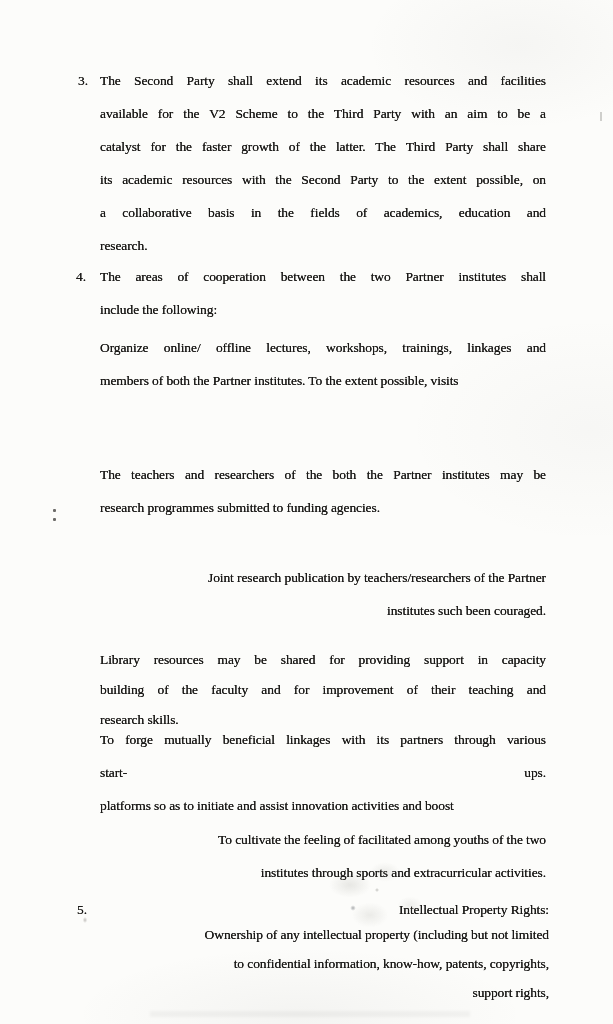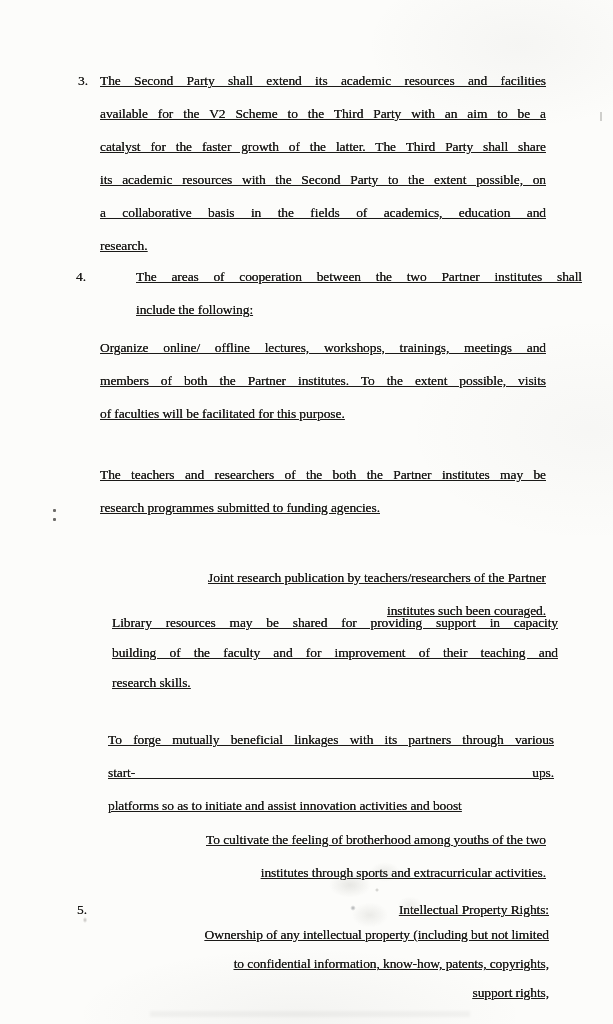--- a/index.html
+++ b/index.html
@@ -34,36 +34,36 @@
   .num{
     position:absolute;
     line-height:33px;
     white-space:nowrap;
   }
   .num-i3{top:64px;left:78px;}
   .num-i4-intro{top:260px;left:76px;}
   .num-i5-heading{top:893px;left:77px;}
   .block{
     position:absolute;
-    left:100px;width:446px;text-decoration:underline;
+    left:100px;width:446px;
   }
   .block .line{
     line-height:33px;
     height:33px;
     overflow:hidden;
     text-align:right;
   }
   .b-i3{top:64px;}
-  .b-i4-intro{top:260px;margin-left:36px;}
+  .b-i4-intro{top:260px;}
   .b-i4-a{top:331px;}
   .b-i4-b{top:458px;}
   .b-i4-c{top:561px;}
-  .b-i4-d{top:608px;margin-left:12px;}
+  .b-i4-d{top:645px;}
   .b-i4-d .line{line-height:30px;height:30px;}
-  .b-i4-e{top:723px;margin-left:8px;}
+  .b-i4-e{top:723px;}
   .b-i4-f{top:823px;}
   .b-i5-heading{top:893px;left:103px;}
   .b-i5-body{top:920px;left:103px;}
   .b-i5-body .line{line-height:29px;height:29px;}
   .b-i5-body .line:first-child{padding-left:2px;}
   
   .j .line{text-align:justify;text-align-last:justify;}
   .j .line:last-child{text-align-last:left;}
   
   .artifact{position:absolute;pointer-events:none;}
@@ -110,44 +110,43 @@
         <div class="line">its academic resources with the Second Party to the extent possible, on</div>
         <div class="line">a collaborative basis in the fields of academics, education and</div>
         <div class="line">research.</div>
       </div>
       <span class="num num-i4-intro">4.</span>
       <div class="block b-i4-intro j">
         <div class="line">The areas of cooperation between the two Partner institutes shall</div>
         <div class="line">include the following:</div>
       </div>
       <div class="block b-i4-a j">
-        <div class="line">Organize online/ offline lectures, workshops, trainings, meetings and</div>
+        <div class="line">Organize online/ offline lectures, workshops, trainings, linkages and</div>
         <div class="line">members of both the Partner institutes. To the extent possible, visits</div>
-        <div class="line">of faculties will be facilitated for this purpose.</div>
       </div>
       <div class="block b-i4-b j">
         <div class="line">The teachers and researchers of the both the Partner institutes may be</div>
         <div class="line">research programmes submitted to funding agencies.</div>
       </div>
       <div class="block b-i4-c">
         <div class="line">Joint research publication by teachers/researchers of the Partner</div>
         <div class="line">institutes such been couraged.</div>
       </div>
       <div class="block b-i4-d j">
         <div class="line">Library resources may be shared for providing support in capacity</div>
         <div class="line">building of the faculty and for improvement of their teaching and</div>
         <div class="line">research skills.</div>
       </div>
       <div class="block b-i4-e j">
         <div class="line">To forge mutually beneficial linkages with its partners through various</div>
         <div class="line">start- ups.</div>
         <div class="line">platforms so as to initiate and assist innovation activities and boost</div>
       </div>
       <div class="block b-i4-f">
-        <div class="line">To cultivate the feeling of brotherhood among youths of the two</div>
+        <div class="line">To cultivate the feeling of facilitated among youths of the two</div>
         <div class="line">institutes through sports and extracurricular activities.</div>
       </div>
       <span class="num num-i5-heading">5.</span>
       <div class="block b-i5-heading">
         <div class="line">Intellectual Property Rights:</div>
       </div>
       <div class="block b-i5-body">
         <div class="line">Ownership of any intellectual property (including but not limited</div>
         <div class="line">to confidential information, know-how, patents, copyrights,</div>
         <div class="line">support rights,</div>

